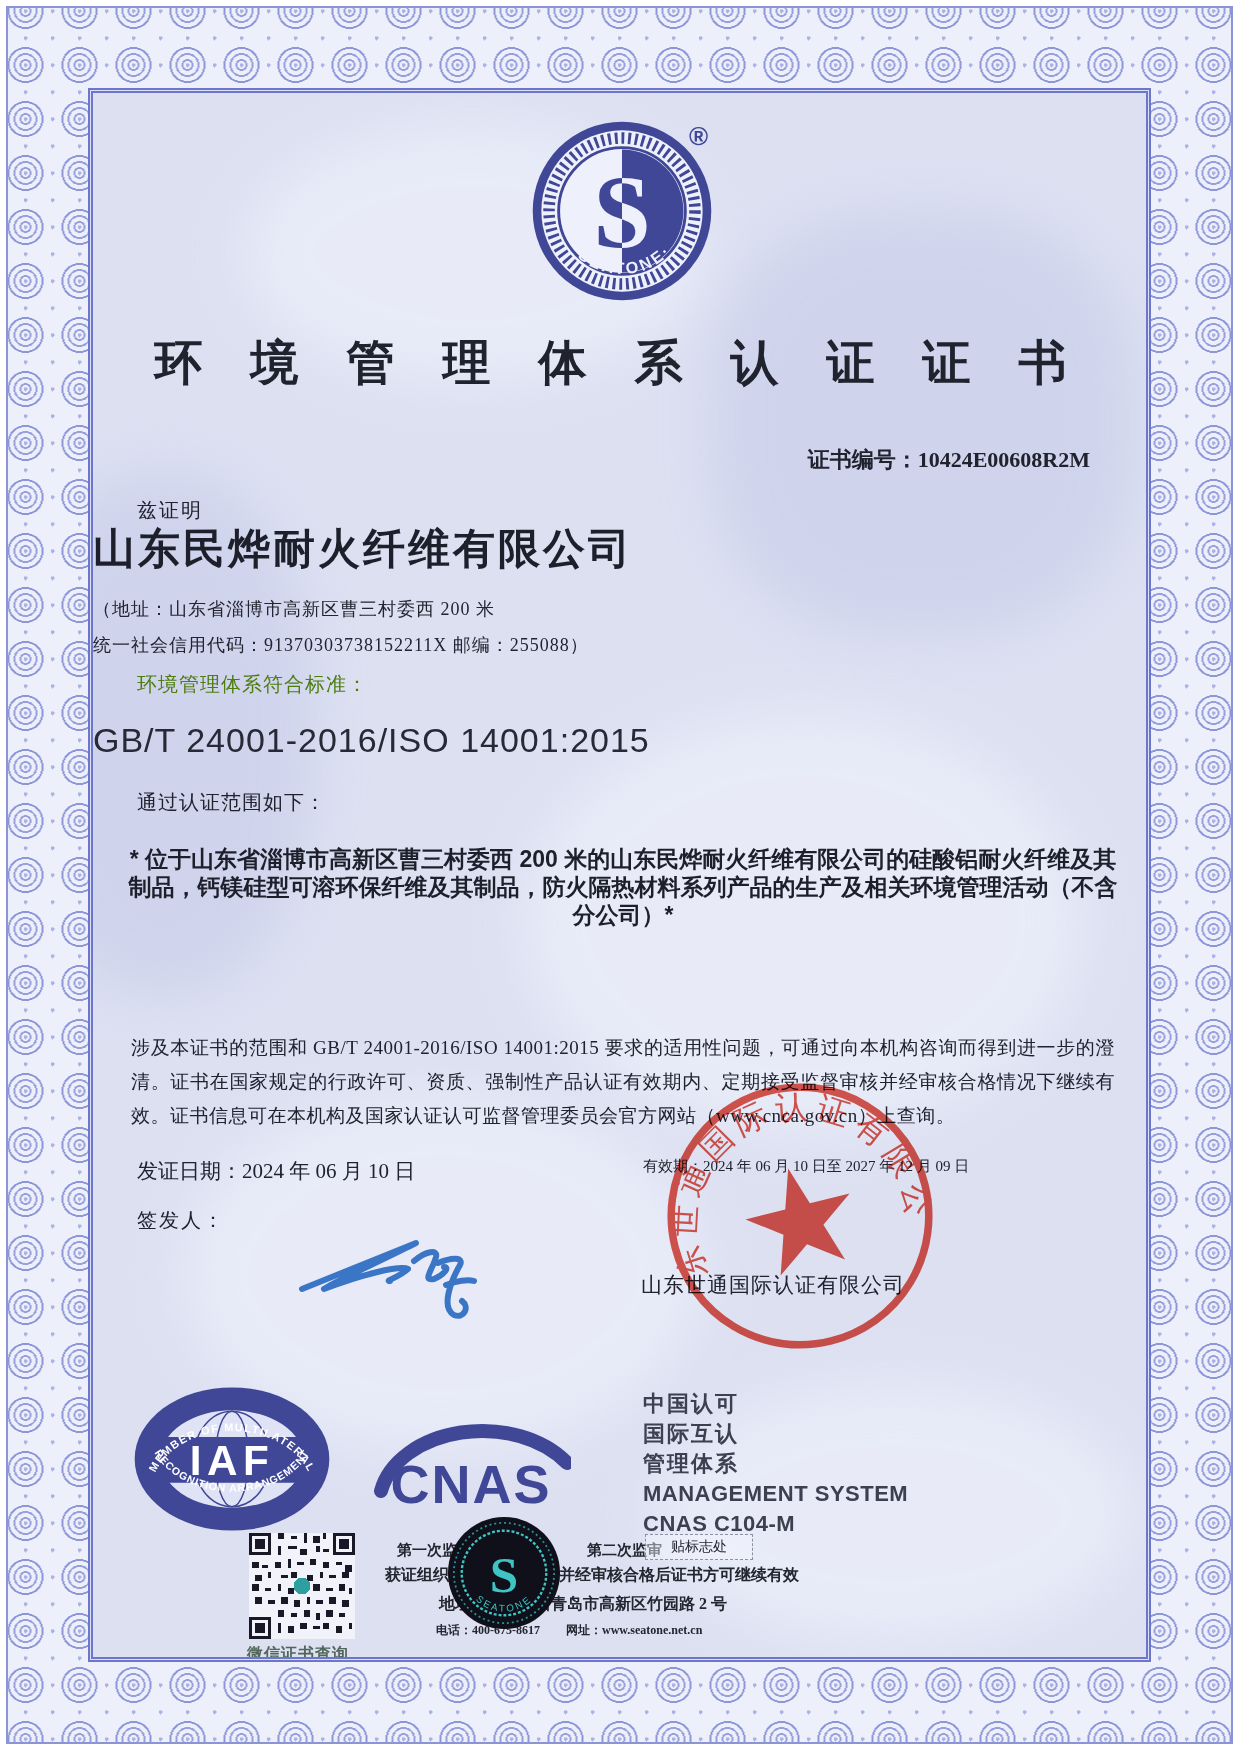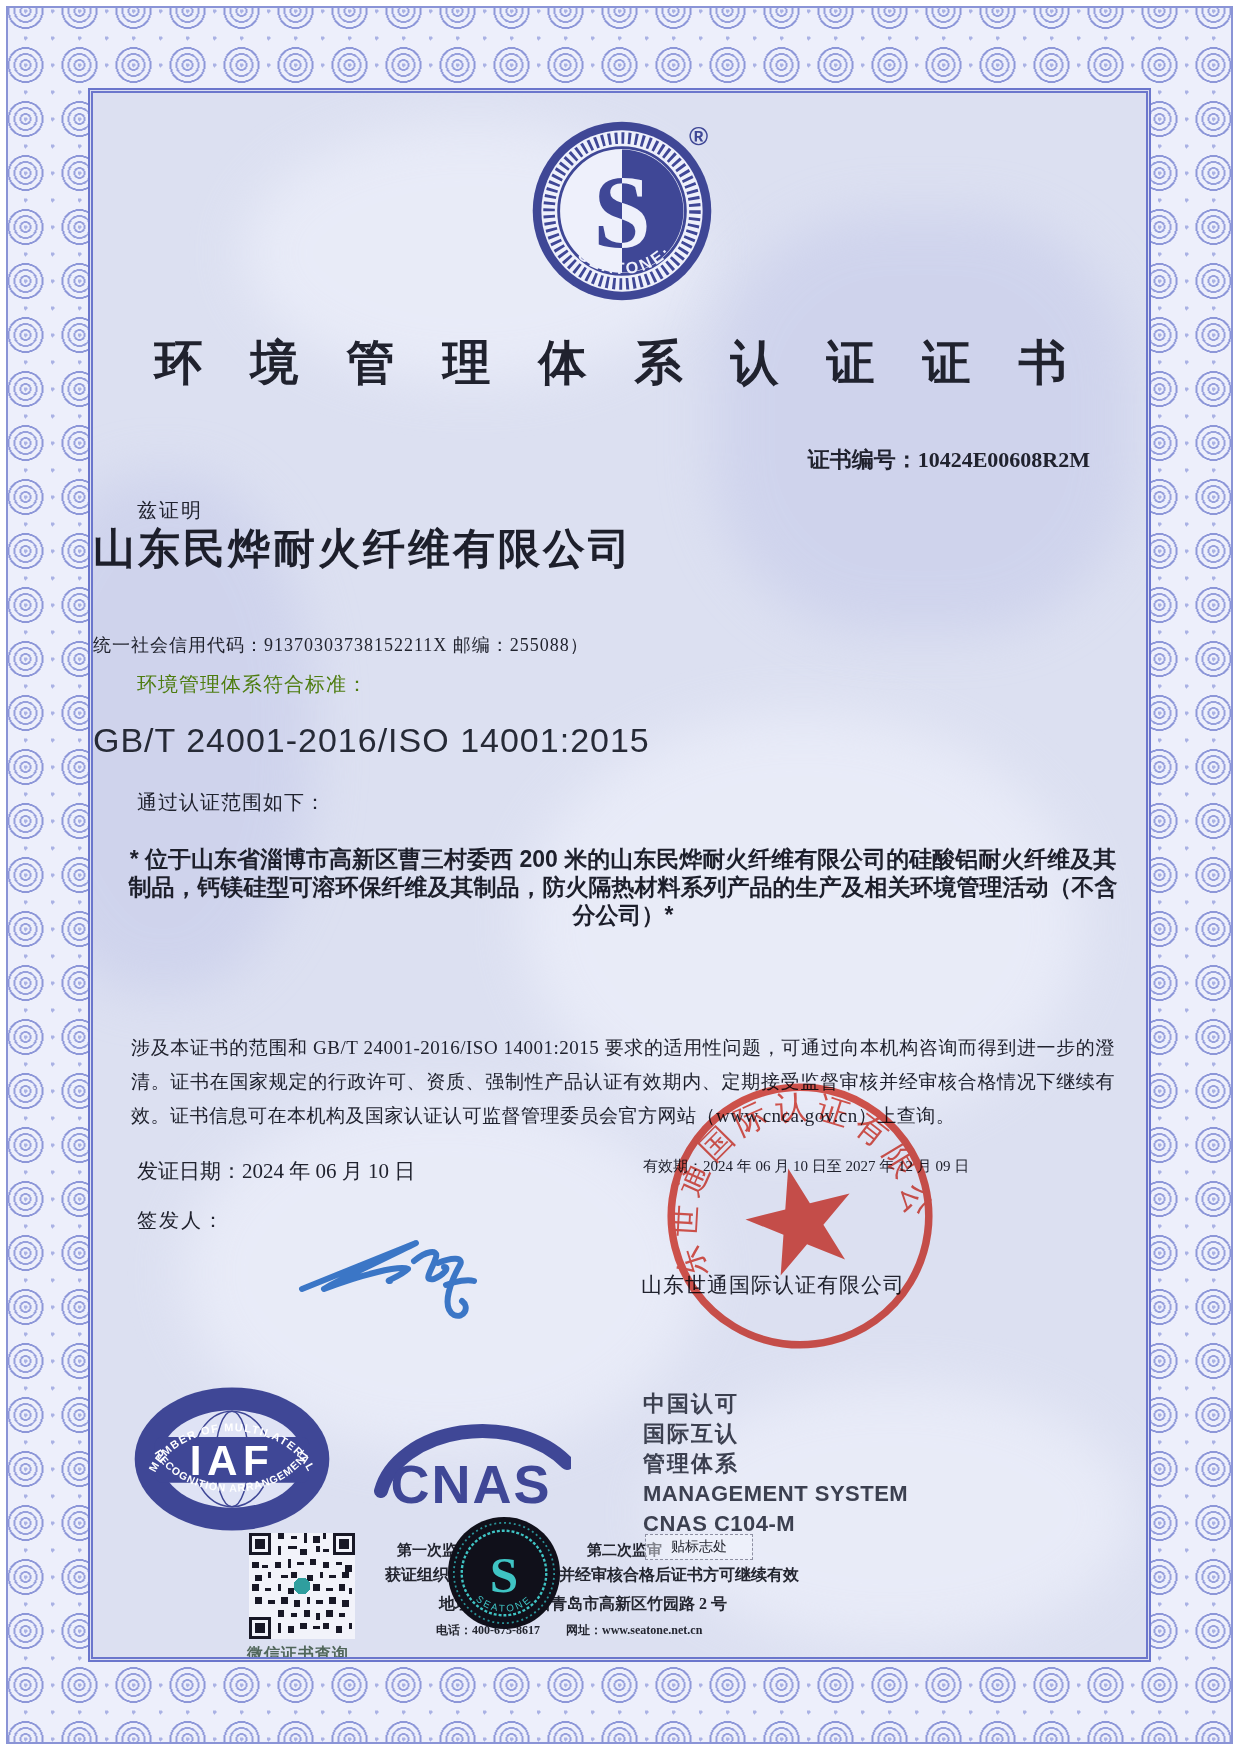--- a/index.html
+++ b/index.html
@@ -92,20 +92,21 @@
     <div class="abs reg sans">®</div>
 
     <div class="abs title">环 境 管 理 体 系 认 证 证 书</div>
 
     <div class="abs certno">
       <span>证书编号：</span><span>10424E00608R2M</span>
     </div>
 
     <div class="abs certify">兹证明</div>
     <div class="abs c575 company">山东民烨耐火纤维有限公司</div>
+    <div class="abs c575 addr1">（地址：山东省淄博市高新区曹三村委西 200 米</div>
     <div class="abs c575 addr2">统一社会信用代码：91370303738152211X 邮编：255088）</div>
 
     <div class="abs stdlabel">环境管理体系符合标准：</div>
     <div class="abs c575 standard sans">GB/T 24001-2016/ISO 14001:2015</div>
     <div class="abs scopelabel">通过认证范围如下：</div>
     <div class="abs scope sans">* 位于山东省淄博市高新区曹三村委西 200 米的山东民烨耐火纤维有限公司的硅酸铝耐火纤维及其制品，钙镁硅型可溶环保纤维及其制品，防火隔热材料系列产品的生产及相关环境管理活动（不含分公司）*</div>
     <div class="abs legal">涉及本证书的范围和 GB/T 24001-2016/ISO 14001:2015 要求的适用性问题，可通过向本机构咨询而得到进一步的澄清。证书在国家规定的行政许可、资质、强制性产品认证有效期内、定期接受监督审核并经审核合格情况下继续有效。证书信息可在本机构及国家认证认可监督管理委员会官方网站（www.cnca.gov.cn）上查询。</div>
 
     <div class="abs datesL">
       <span>发证日期：</span><span>2024 年 06 月 10 日</span>

